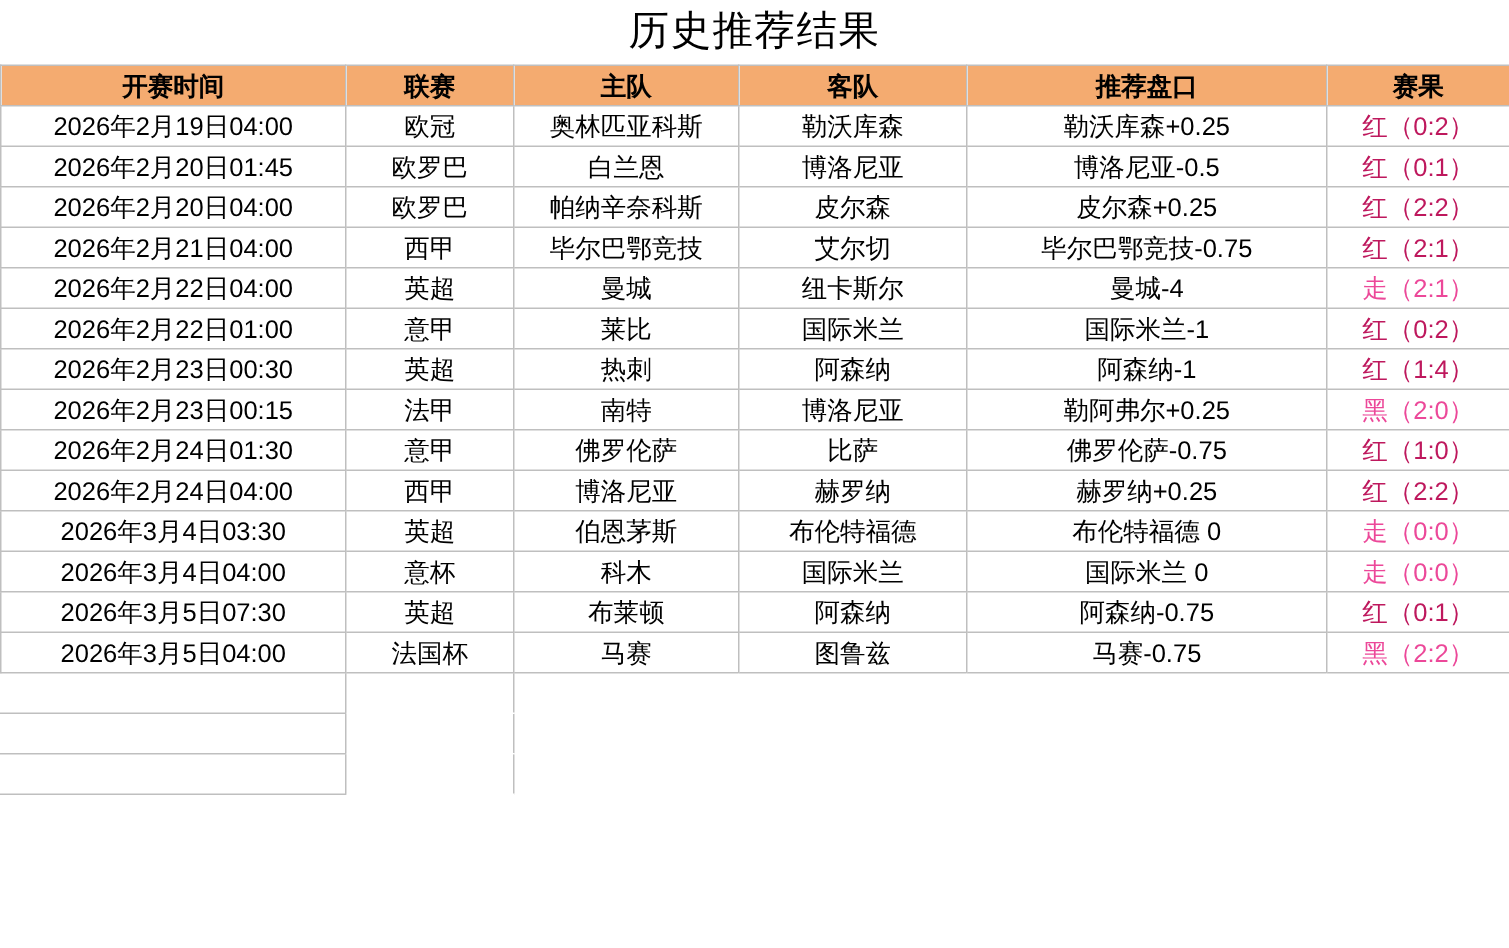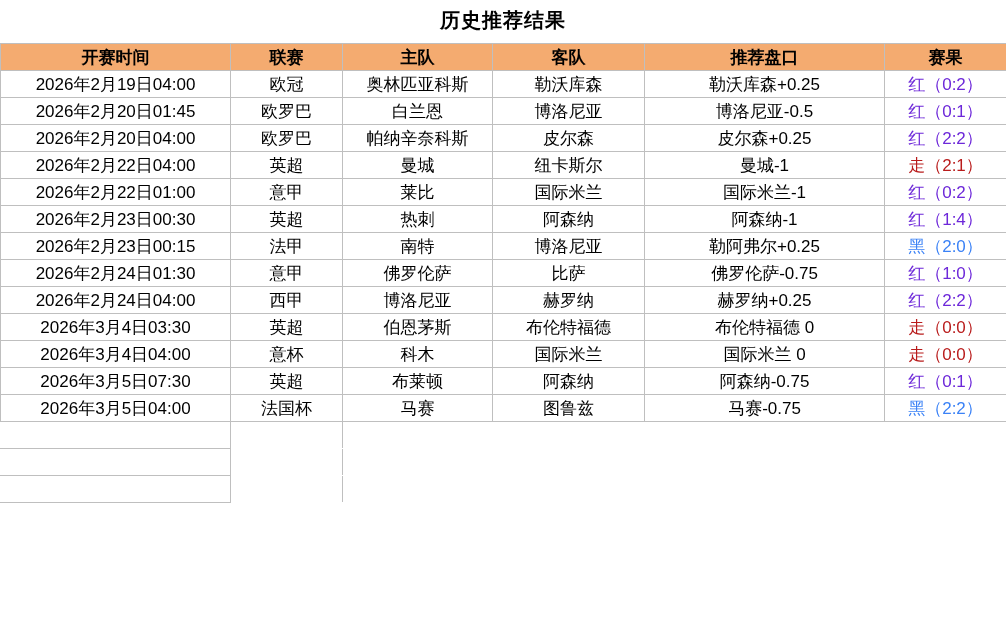--- a/index.html
+++ b/index.html
@@ -14,22 +14,22 @@
     overflow: hidden;
   }
   .page {
     position: relative;
     width: 1006px;
     height: 632px;
     background: #ffffff;
   }
   .title {
     text-align: center;
-    font-size: 20px;
-    font-weight: bold;
+    font-size: 27px;
+    font-weight: normal;
     color: #000000;
     line-height: 36px;
     padding-top: 2px;
     letter-spacing: 1px;
   }
   table.grid {
     border-collapse: collapse;
     width: 1006px;
     table-layout: fixed;
     margin-top: 5px;
@@ -54,23 +54,23 @@
     border: 1px solid #b0b0b0;
   }
   
   col.c0 { width: 230px; }
   col.c1 { width: 112px; }
   col.c2 { width: 150px; }
   col.c3 { width: 152px; }
   col.c4 { width: 240px; }
   col.c5 { width: 122px; }
 
-  .result-red { color: #6d28d9; }
-  .result-orange { color: #b91c1c; }
-  .result-black { color: #3b82f6; }
+  .result-red { color: #be185d; }
+  .result-orange { color: #ec4899; }
+  .result-black { color: #ec4899; }
   .res-inner {
     display: inline-block;
     letter-spacing: 0px;
   }
   .blank-row td {
     height: 26px;
     background: #ffffff;
   }
   .blank-row td.first { border-right: 1px solid #bfbfbf; border-top: 1px solid #bfbfbf; border-bottom: 1px solid #bfbfbf; border-left: 1px solid #ffffff;}
   .blank-row td.mid { border-left: 1px solid #bfbfbf; border-right: 1px solid #bfbfbf; border-top: 1px solid #ffffff; border-bottom: 1px solid #ffffff; }
@@ -121,25 +121,33 @@
         </tr>
         <tr>
           <td>2026年2月20日04:00</td>
           <td>欧罗巴</td>
           <td>帕纳辛奈科斯</td>
           <td>皮尔森</td>
           <td>皮尔森+0.25</td>
           <td><span class="res-inner result-red">红（2:2）</span></td>
         </tr>
         <tr>
+          <td>2026年2月21日04:00</td>
+          <td>西甲</td>
+          <td>毕尔巴鄂竞技</td>
+          <td>艾尔切</td>
+          <td>毕尔巴鄂竞技-0.75</td>
+          <td><span class="res-inner result-red">红（2:1）</span></td>
+        </tr>
+        <tr>
           <td>2026年2月22日04:00</td>
           <td>英超</td>
           <td>曼城</td>
           <td>纽卡斯尔</td>
-          <td>曼城-1</td>
+          <td>曼城-4</td>
           <td><span class="res-inner result-orange">走（2:1）</span></td>
         </tr>
         <tr>
           <td>2026年2月22日01:00</td>
           <td>意甲</td>
           <td>莱比</td>
           <td>国际米兰</td>
           <td>国际米兰-1</td>
           <td><span class="res-inner result-red">红（0:2）</span></td>
         </tr>

